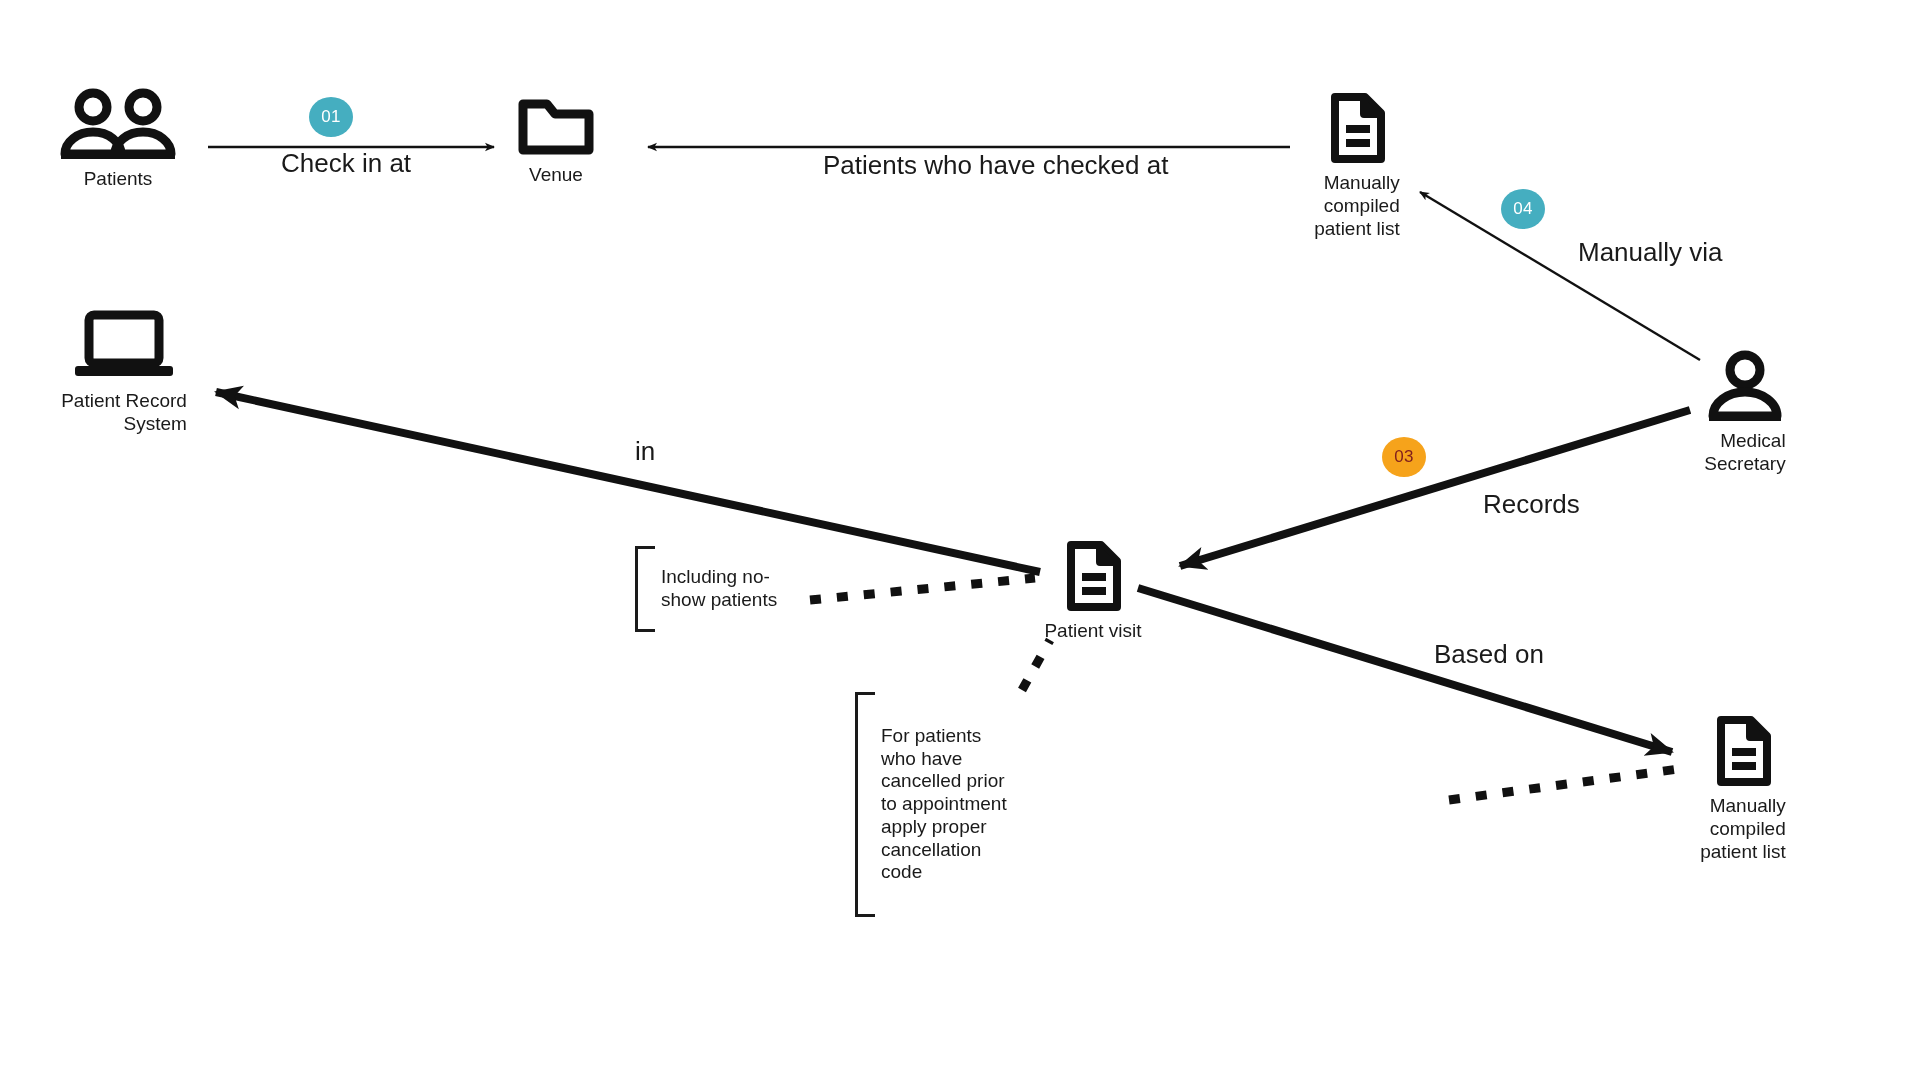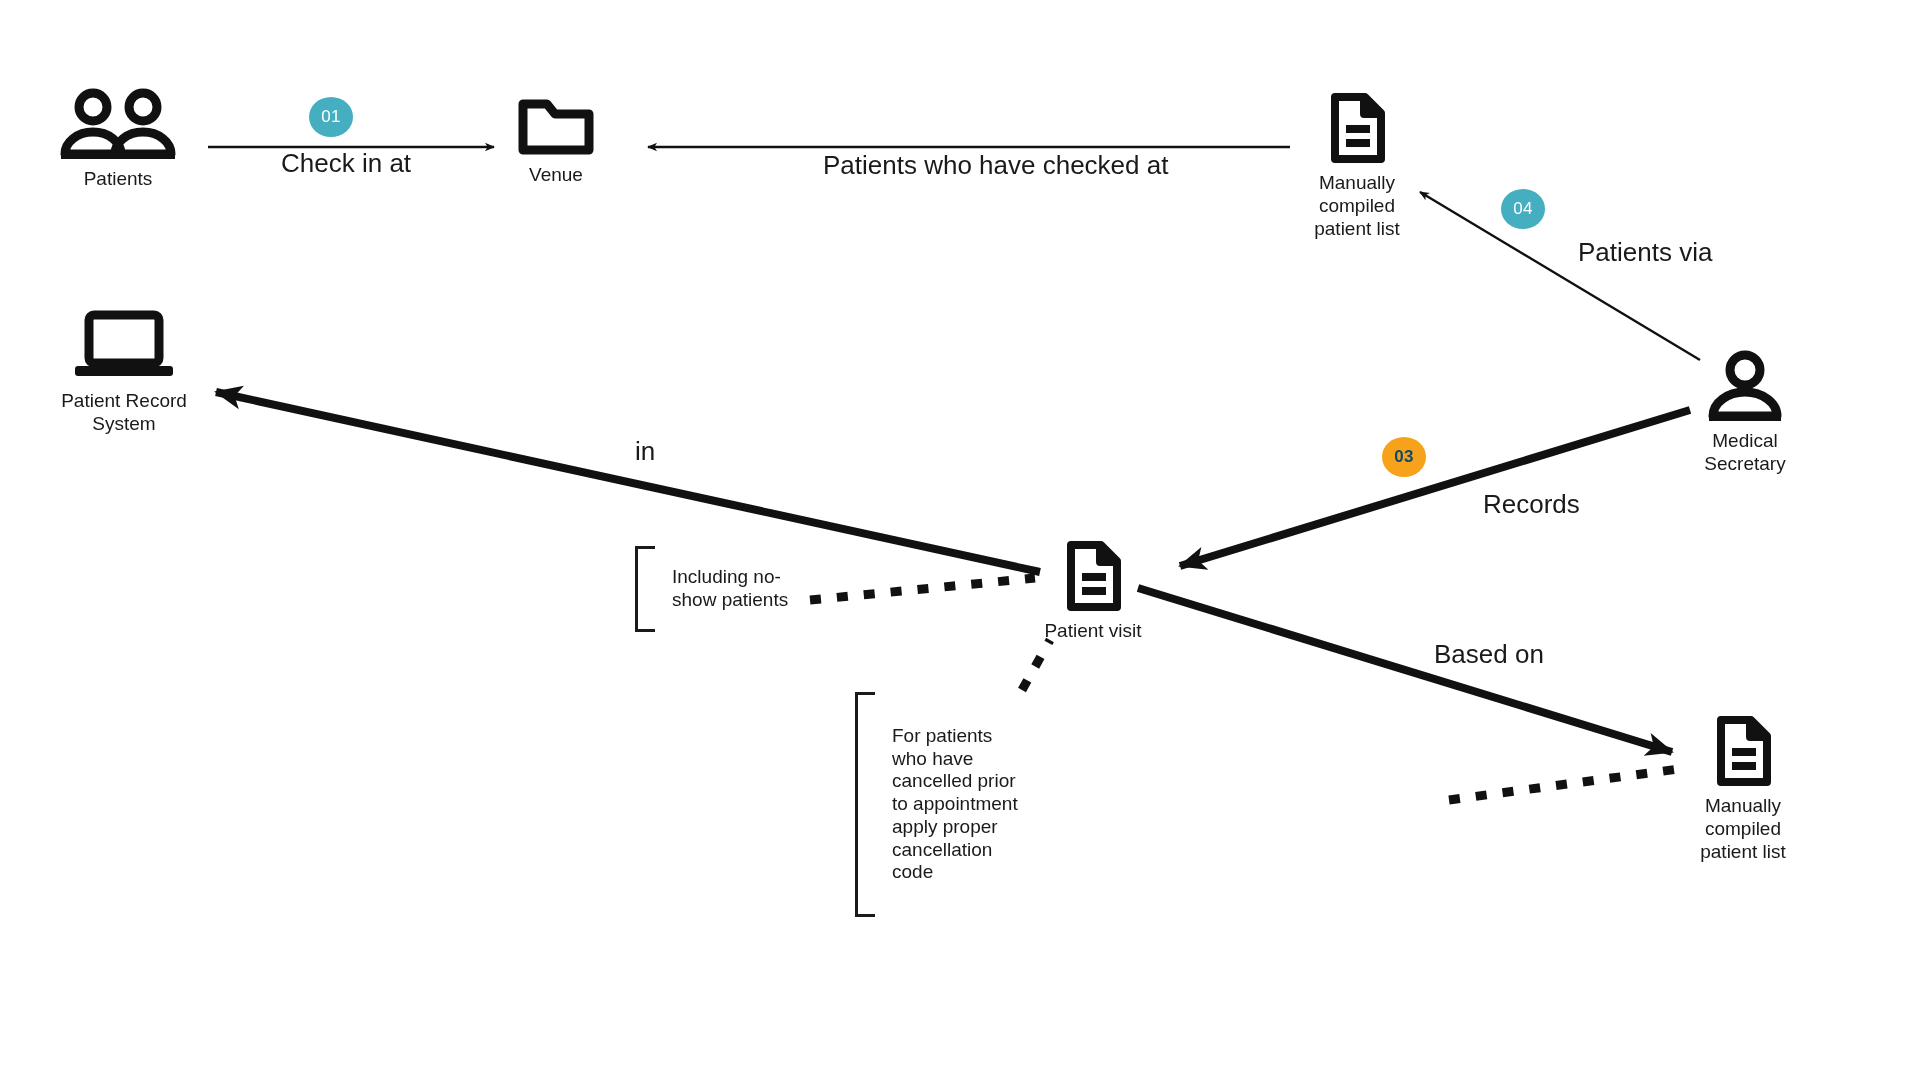--- a/index.html
+++ b/index.html
@@ -37,21 +37,21 @@
     margin-left: -95px;
   }
   .node .glyph {
     display: block;
     line-height: 0;
   }
   .node .caption {
     margin-top: 7px;
     font-size: 19px;
     line-height: 1.22;
-    text-align: center;
+    text-align: right;
     color: #1a1a1a;
     white-space: pre-line;
   }
   .edge-label {
     position: absolute;
     font-size: 26px;
     color: #1a1a1a;
     white-space: nowrap;
   }
   .badge {
@@ -59,26 +59,25 @@
     width: 44px;
     height: 40px;
     border-radius: 50%;
     display: flex;
     align-items: center;
     justify-content: center;
     font-size: 17px;
     letter-spacing: 0.3px;
   }
   .badge.teal { background: #45aec0; color: #ffffff; }
-  .badge.amber { background: #f6a31b; color: #0c4a6e; font-weight: bold; }
+  .badge.amber { background: #f6a31b; color: #7f1d1d; }
   .note {
     position: absolute;
     display: flex;
     align-items: stretch;
-    gap: 11px;
   }
   .note .bracket {
     width: 17px;
     border-left: 3px solid #1a1a1a;
     border-top: 3px solid #1a1a1a;
     border-bottom: 3px solid #1a1a1a;
     flex: 0 0 auto;
   }
   .note .note-text {
     font-size: 19px;
@@ -204,21 +203,21 @@
     </span>
     <span class="caption">Manually
 compiled
 patient list</span>
   </div>
 
   <div class="edge-label" style="left:281px; top:148px;">Check in at</div>
 
   <div class="edge-label" style="left:823px; top:150px;text-align:right;">Patients who have checked at</div>
 
-  <div class="edge-label" style="left:1578px; top:237px;">Patients via</div>
+  <div class="edge-label" style="left:1578px; top:237px;">Manually via</div>
 
   <div class="edge-label" style="left:1447px; top:489px;margin-left:36px;">Records</div>
 
   <div class="edge-label" style="left:635px; top:436px;">in</div>
 
   <div class="edge-label" style="left:1434px; top:639px;">Based on</div>
 
   <div class="badge teal" style="left:309px; top:97px;">01</div>
 
   <div class="badge teal" style="left:1501px; top:189px;">04</div>

